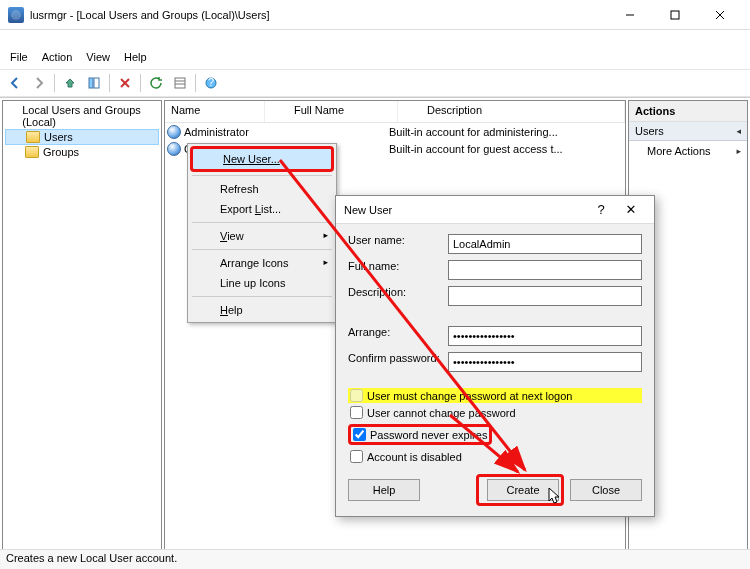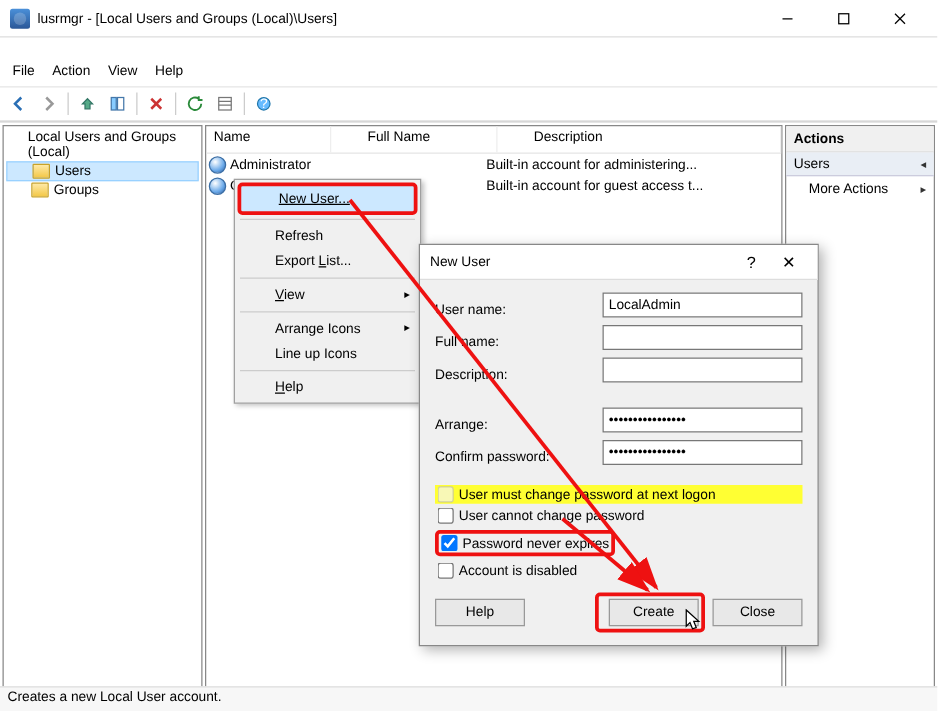--- a/index.html
+++ b/index.html
@@ -62,21 +62,21 @@
 .ctxmenu .mi .ul { text-decoration: underline; }
 .redbox { border: 3px solid #e11; border-radius: 4px; }
 
 
 .dialog { position: absolute; left: 335px; top: 195px; width: 320px; height: 322px; background: #f0f0f0; border: 1px solid #888; box-shadow: 3px 3px 10px rgba(0,0,0,.3); }
 .dlg-title { height: 28px; display: flex; align-items: center; padding: 0 8px; background: #fff; border-bottom: 1px solid #ddd; }
 .dlg-title span:first-child { flex: 1; }
 .dlg-title .q { width: 30px; text-align: center; font-size: 13px; }
 .dlg-title .x { width: 30px; text-align: center; font-size: 13px; }
 .dlg-body { padding: 10px 12px; }
-.frow { display: flex; align-items: flex-end; margin-bottom: 6px; gap: 34px; }
+.frow { display: flex; align-items: flex-start; margin-bottom: 6px; }
 .frow label { width: 100px; }
 .frow input[type=text], .frow input[type=password] { flex: 1; height: 20px; border: 1px solid #777; padding: 0 4px; background:#fff;}
 .chk { display: flex; align-items: flex-end; gap: 4px; margin: 2px 0; padding: 1px 2px; }
 .chk input { width: 13px; height: 13px; }
 .hl-yellow { background: #ffff33; }
 .dlg-btns { position: absolute; bottom: 10px; left: 12px; right: 12px; display: flex; align-items: center; }
 .dlg-btns .spacer { flex: 1; }
 .dlg-btns button { width: 72px; height: 22px; background: #e8e8e8; border: 1px solid #999; margin-left: 6px; }
 .dlg-btns .help { margin-left: 0; }
 

